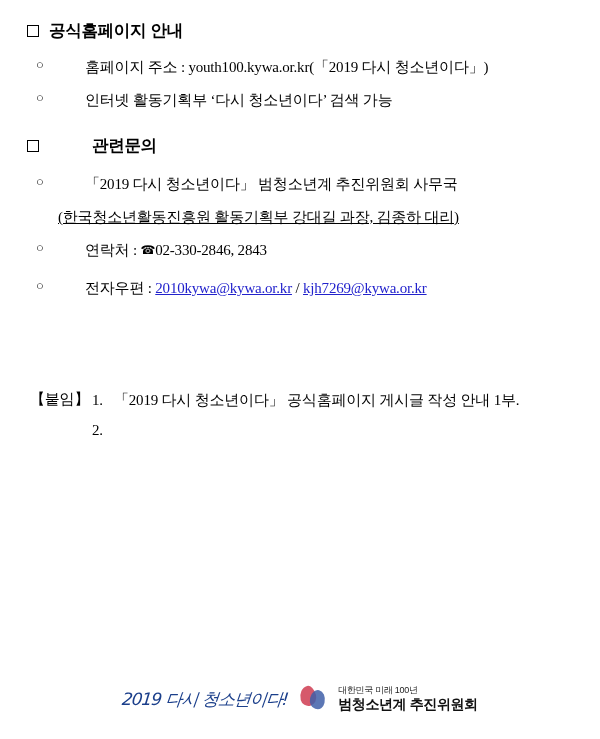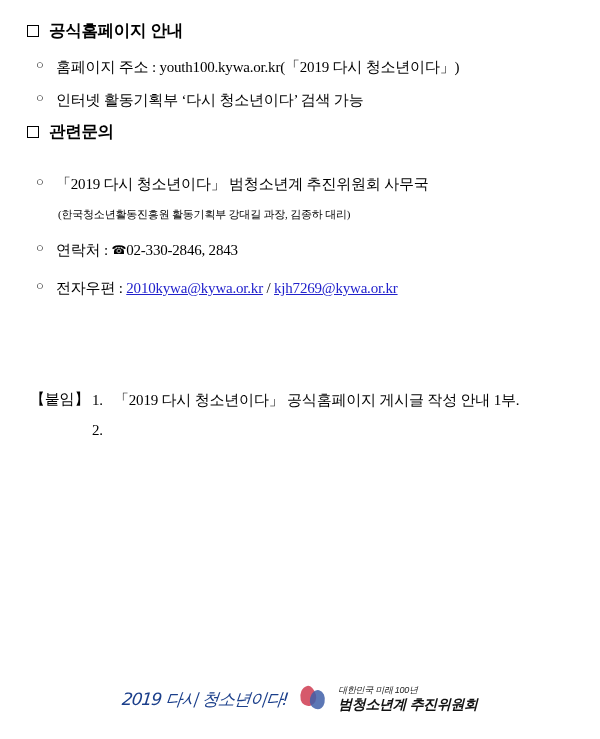--- a/index.html
+++ b/index.html
@@ -59,39 +59,41 @@
     display: inline-block;
     width: 13px;
     flex: none;
     font-size: 13px;
     line-height: 1.3;
     margin-right: 7px;
   }
   .bullet-body {
     flex: 1;
     line-height: 1.35;
+    margin-left: 29px;
   }
 
   .indent-line {
-    font-size: 11px;
+    font-size: 15px;
     line-height: 1.35;
     letter-spacing: -0.2px;
+    text-decoration: underline;
   }
 
   a.mailto {
     color: #2222cc;
     text-decoration: underline;
   }
 
   
   #sec1-head   { position: absolute; left: 18px;  top: 20px;  }
   #sec1-b1     { position: absolute; left: 36px;  top: 57px;  width: 546px; }
   #sec1-b2     { position: absolute; left: 36px;  top: 90px;  width: 546px; }
 
-  #sec2-head   { position: absolute; left: 18px;  top: 121px; }
+  #sec2-head   { position: absolute; left: 18px;  top: 135px; gap: 43px; }
   #sec2-b1     { position: absolute; left: 36px;  top: 174px; width: 546px; }
   #sec2-sub1   { position: absolute; left: 58px;  top: 207px; width: 530px; }
   #sec2-b2     { position: absolute; left: 36px;  top: 240px; width: 546px; }
   #sec2-b3     { position: absolute; left: 36px;  top: 278px; width: 546px; }
 
   #attach-block { position: absolute; left: 30px; top: 390px; width: 555px; }
   .attach-row {
     display: flex;
     align-items: flex-start;
     font-size: 15px;
@@ -160,21 +162,20 @@
     background: #3f5fa8;
     border-radius: 50% 55% 45% 50% / 50% 60% 40% 50%;
     transform: rotate(12deg);
     opacity: .85;
   }
   .footer-texts {
     display: flex;
     flex-direction: column;
     justify-content: flex-end;
     line-height: 1.25;
-    font-style: italic;
   }
   .footer-small {
     font-family: "Liberation Sans", sans-serif;
     font-size: 9px;
     color: #222;
     letter-spacing: -0.3px;
   }
   .footer-big {
     font-family: "Liberation Sans", sans-serif;
     font-size: 14px;

